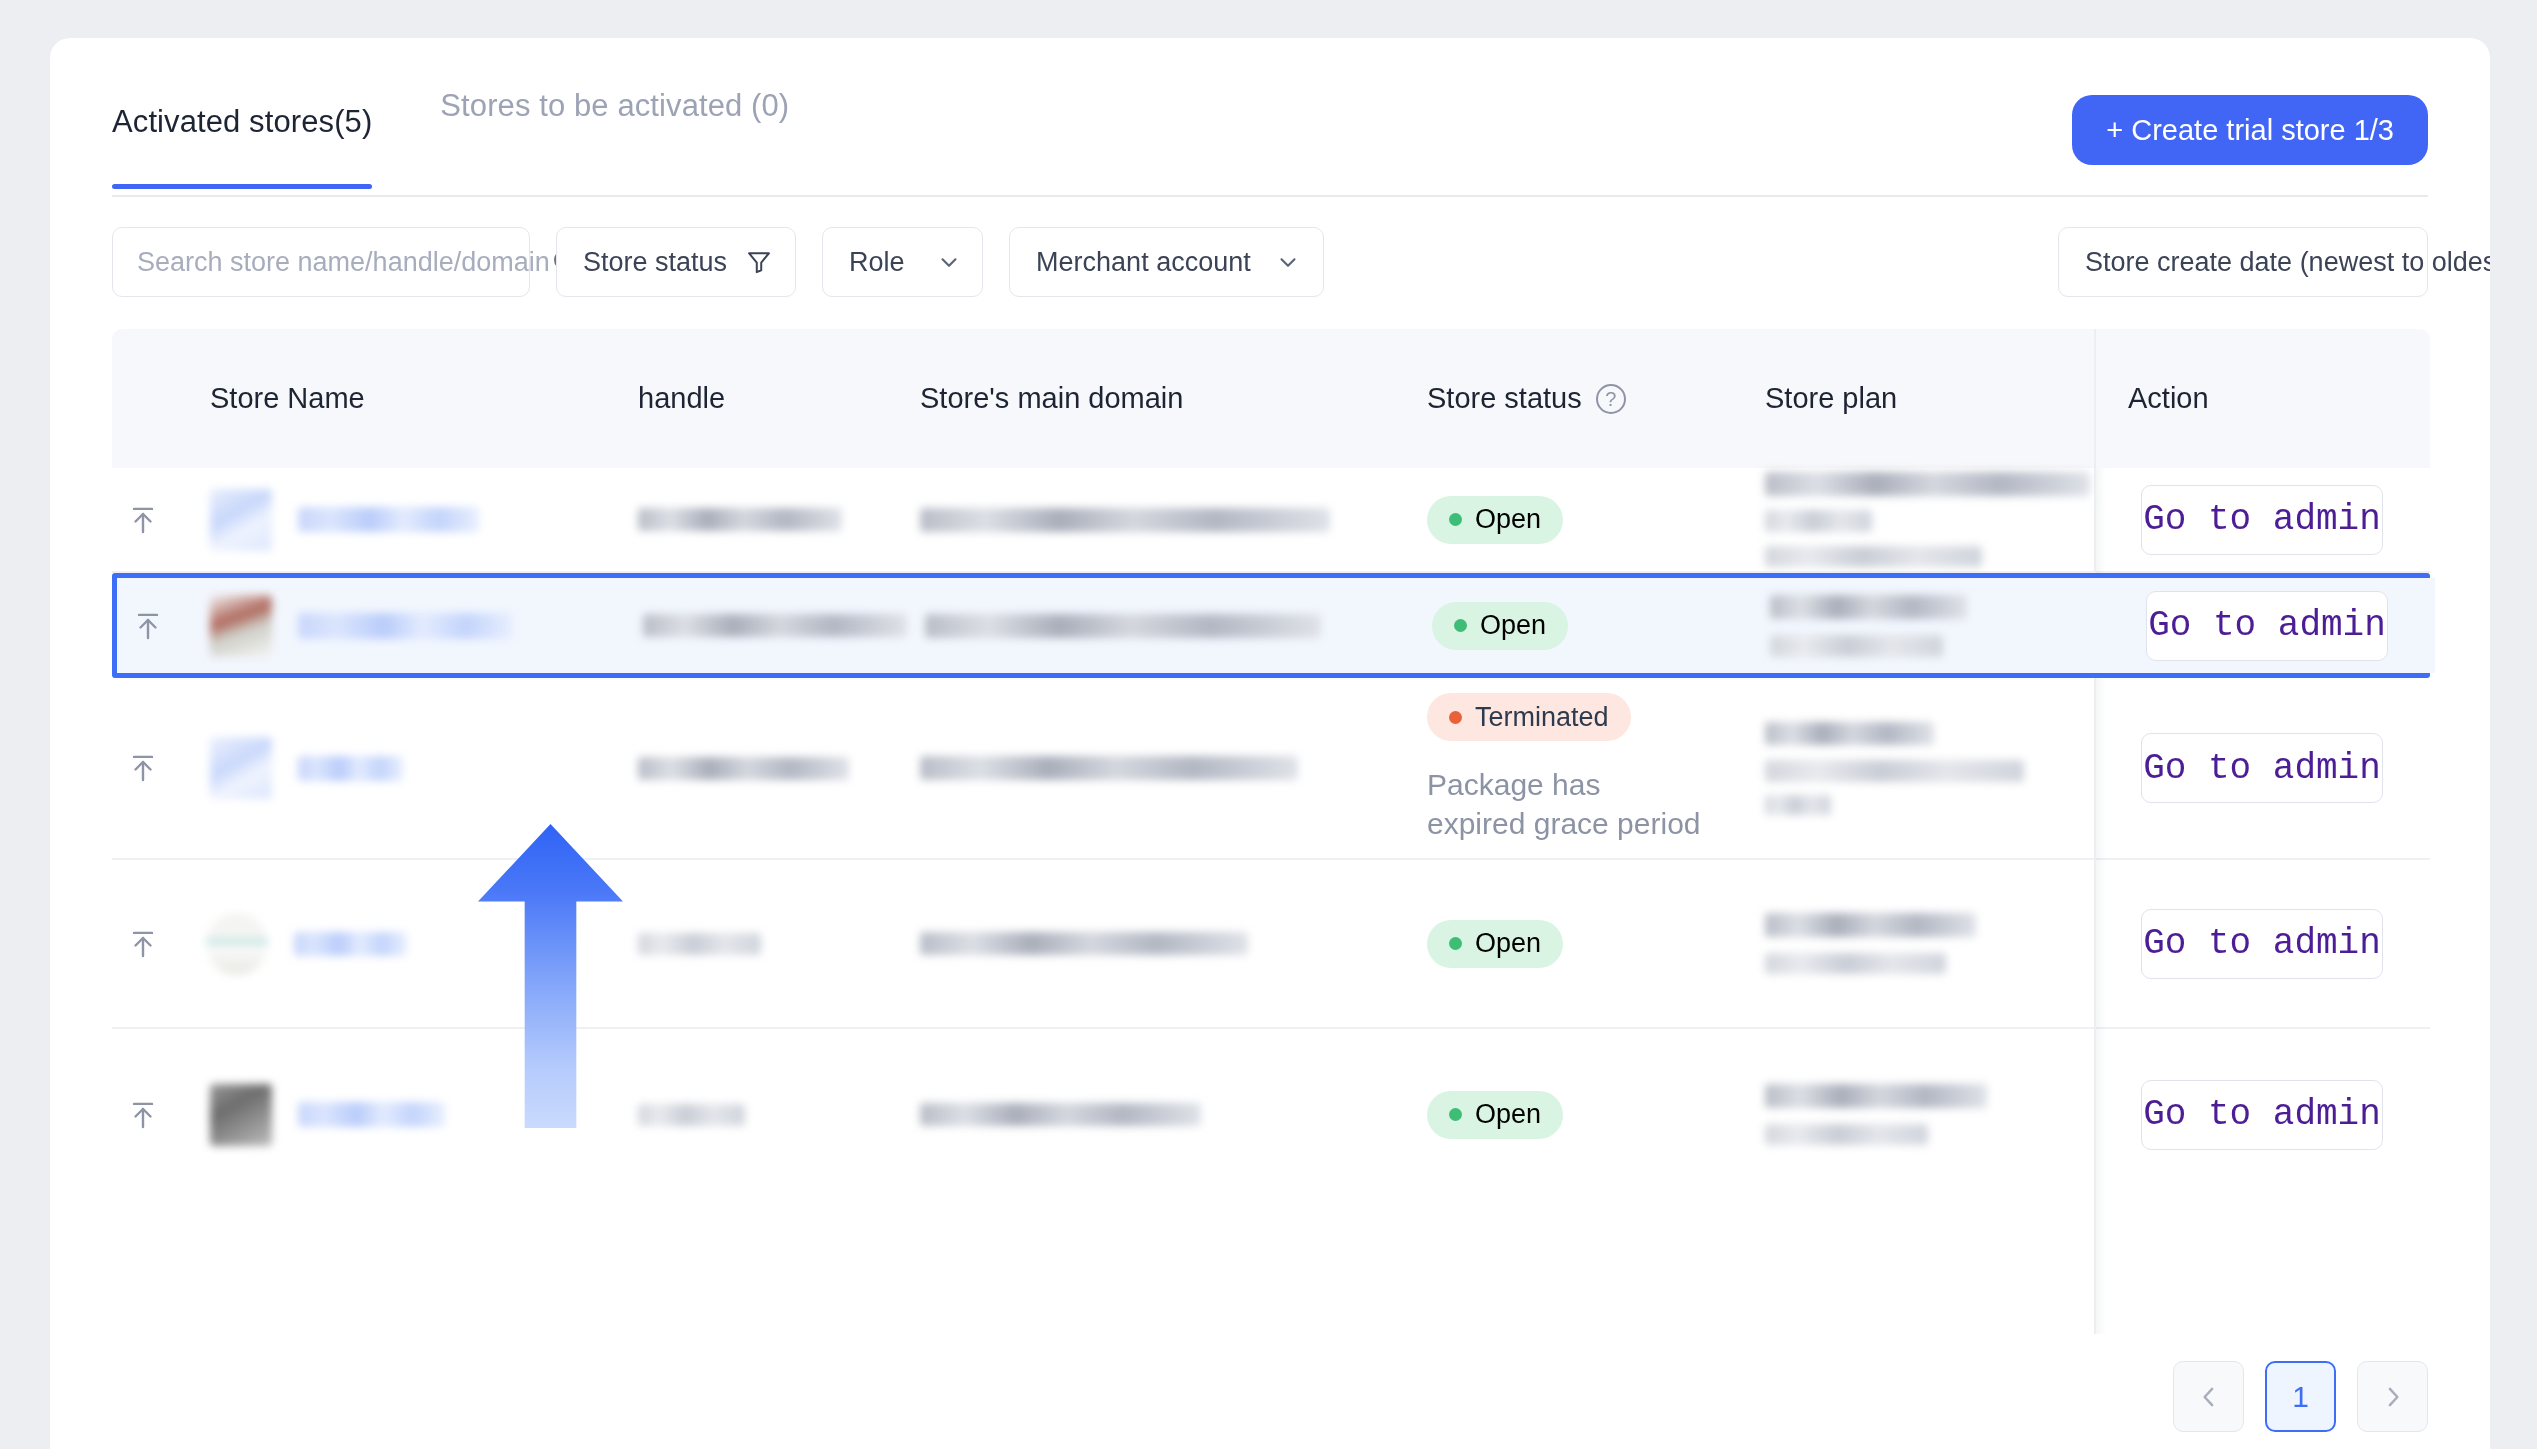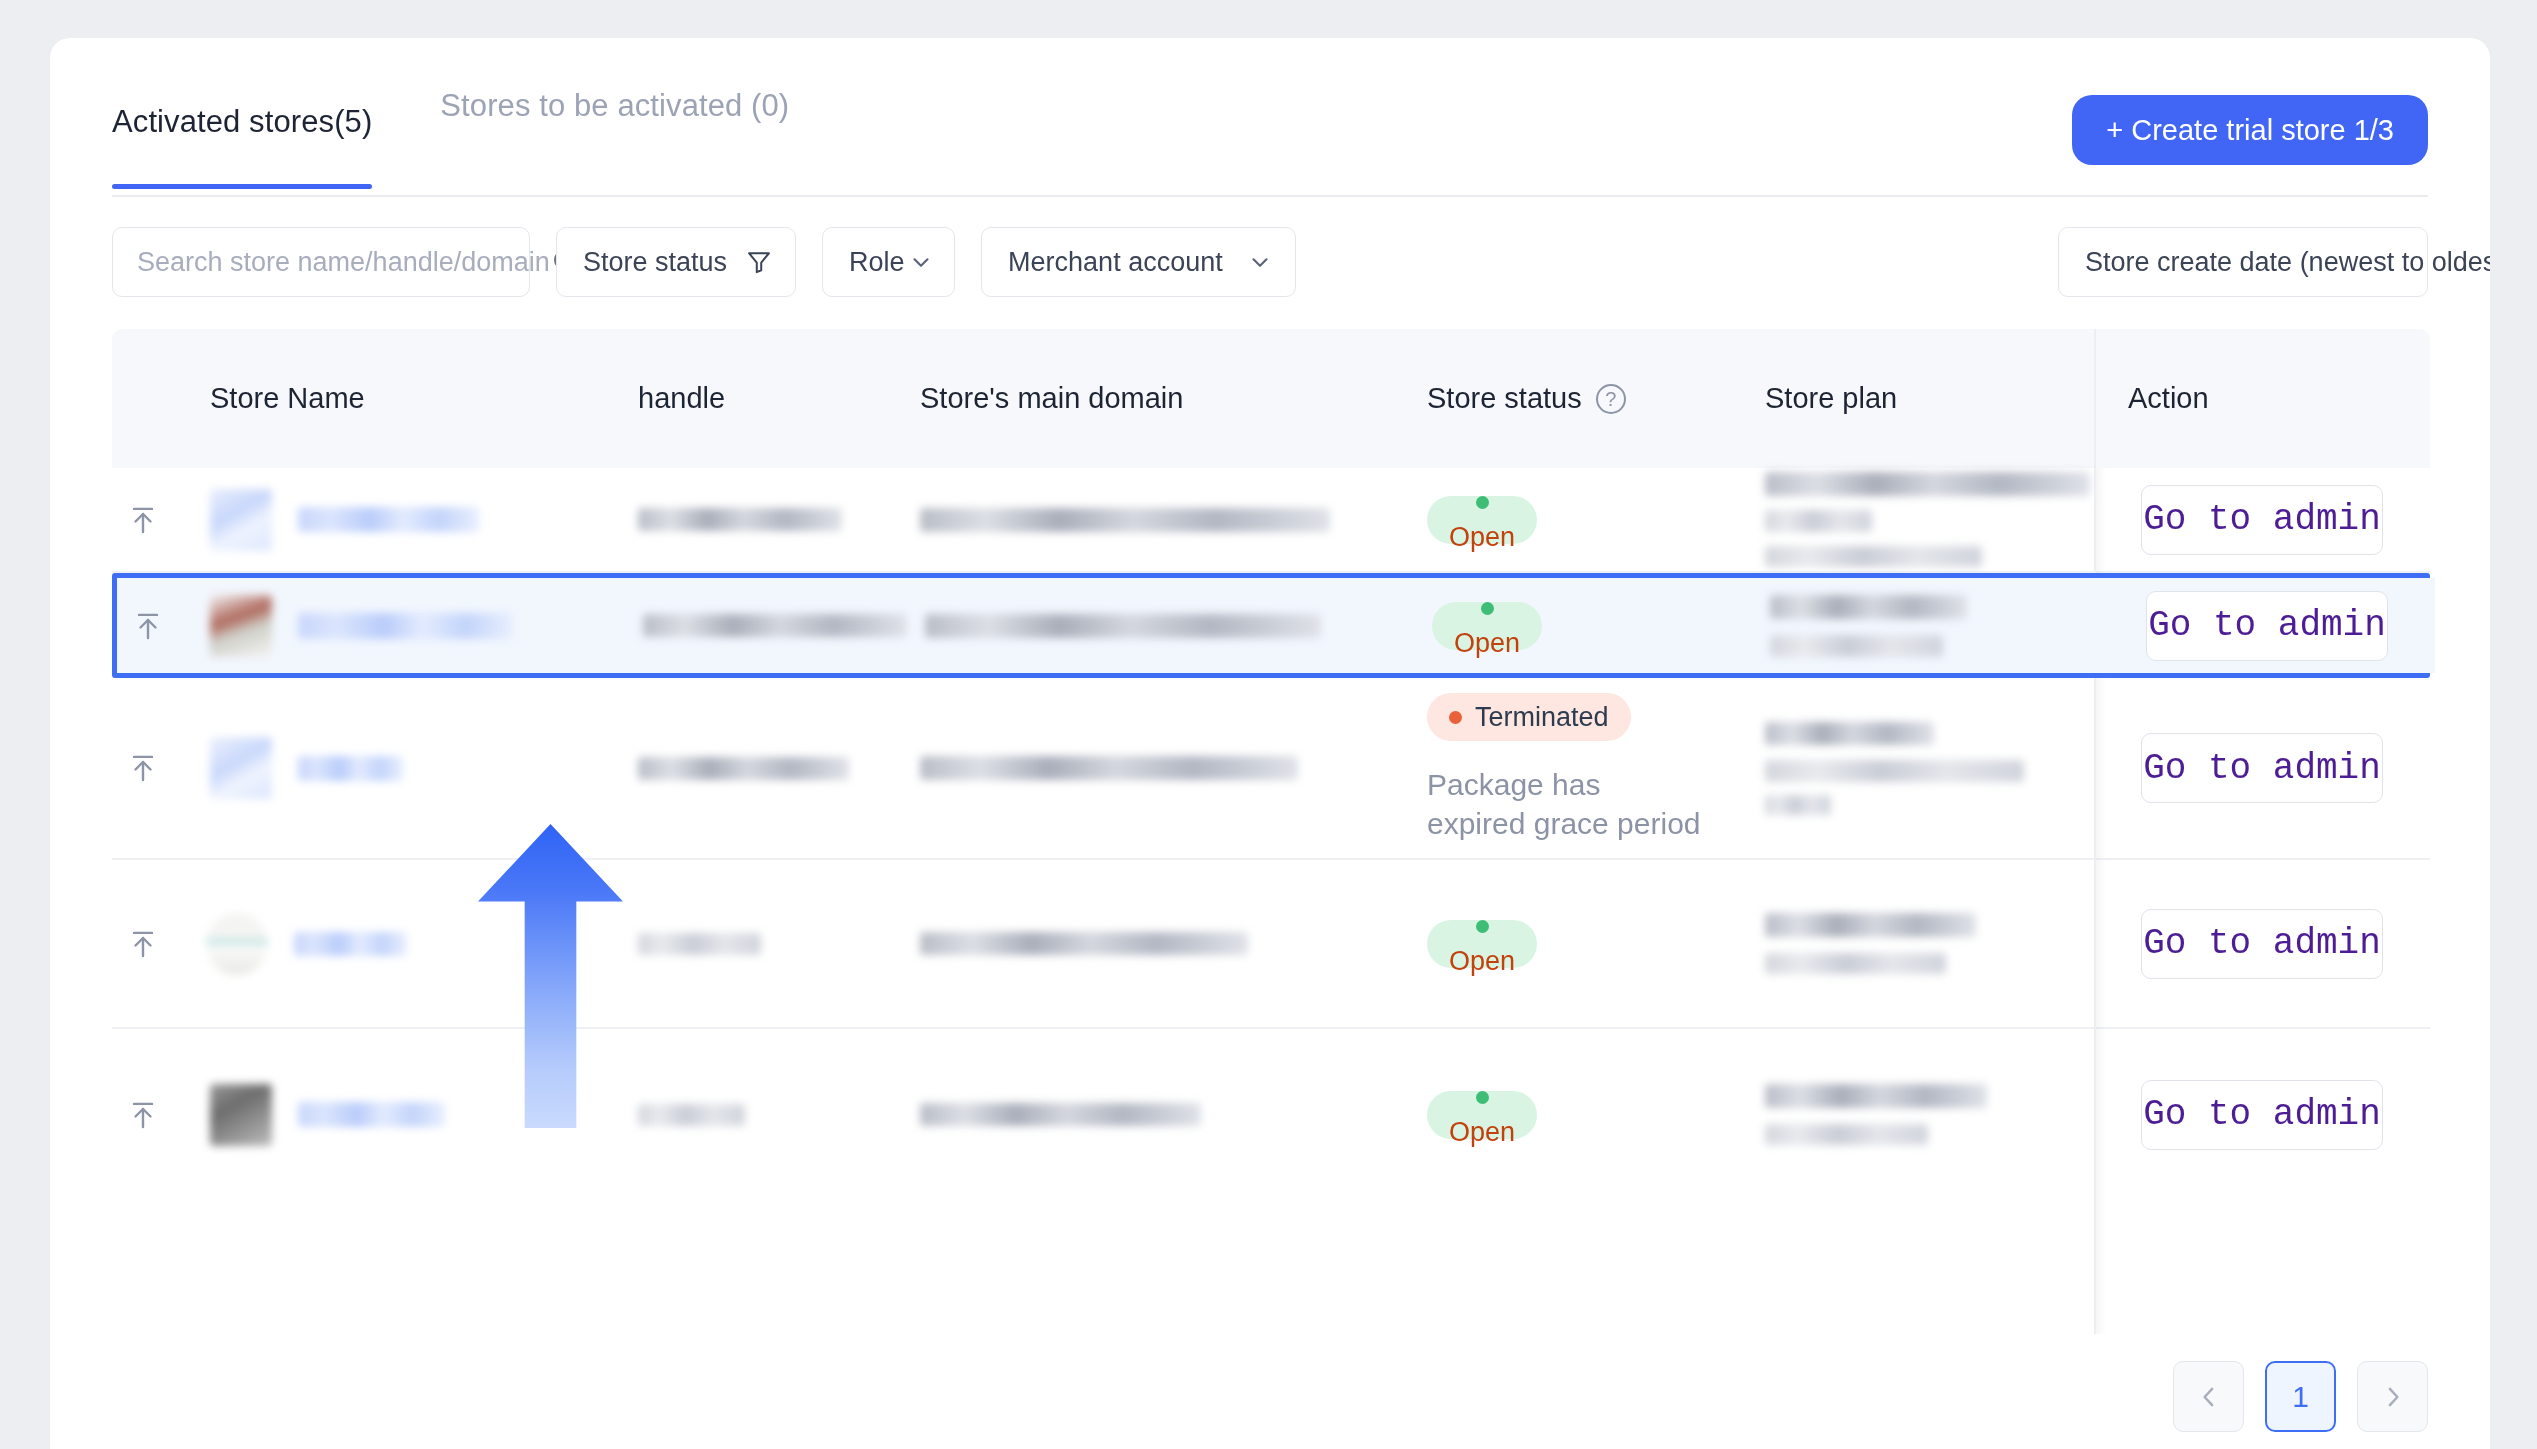--- a/index.html
+++ b/index.html
@@ -93,21 +93,21 @@
     font-family: "Liberation Sans", sans-serif;
   }
   .search-box {
     width: 418px;
     padding: 0 22px 0 24px;
     justify-content: space-between;
     margin-right: 26px;
   }
   .search-box .ph { color: #a7adbd; font-size: 27px; }
   .status-box { padding: 0 22px 0 26px; margin-right: 26px; gap: 18px; }
-  .role-box { width: 133px; padding: 0 20px 0 26px; justify-content: space-between; margin-right: 26px; }
+  .role-box { width: 161px; padding: 0 20px 0 26px; justify-content: space-between; margin-right: 26px; }
   .merchant-box { padding: 0 22px 0 26px; gap: 24px; margin-right: 0; }
   .sort-box {
     position: absolute; right: 0; top: 0;
     width: 370px; padding: 0 20px 0 26px;
     justify-content: space-between;
   }
 
   .icon { display: inline-flex; align-items: center; justify-content: center; flex: none; }
 
   
@@ -201,21 +201,21 @@
     display: inline-flex;
     align-items: center;
     gap: 13px;
     height: 48px;
     padding: 0 22px;
     border-radius: 24px;
     font-size: 27px;
     white-space: nowrap;
   }
   .badge .dot { width: 13px; height: 13px; border-radius: 50%; flex: none; }
-  .badge-open { background: #d9f4e3; color: #c2410c; flex-direction: column; }
+  .badge-open { background: #d9f4e3; color: #000000; }
   .badge-open .dot { background: #3dbd76; }
   .badge-term { background: #fde7e0; color: #2e3b4e; }
   .badge-term .dot { background: #e8613a; }
   .sub-note {
     margin-top: 25px;
     font-size: 30px;
     color: #8c93a5;
     line-height: 1.28;
     max-width: 279px;
   }

